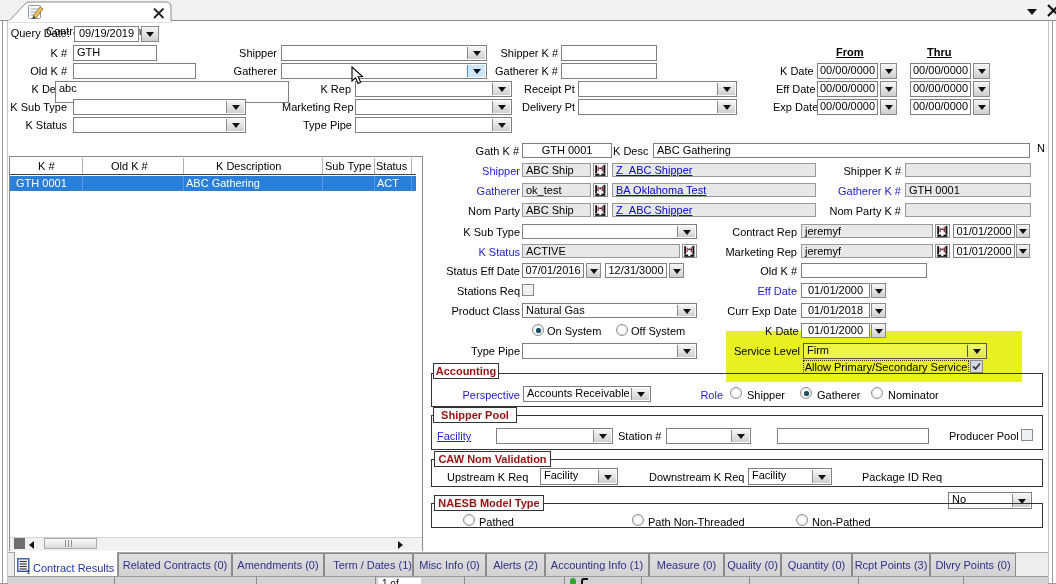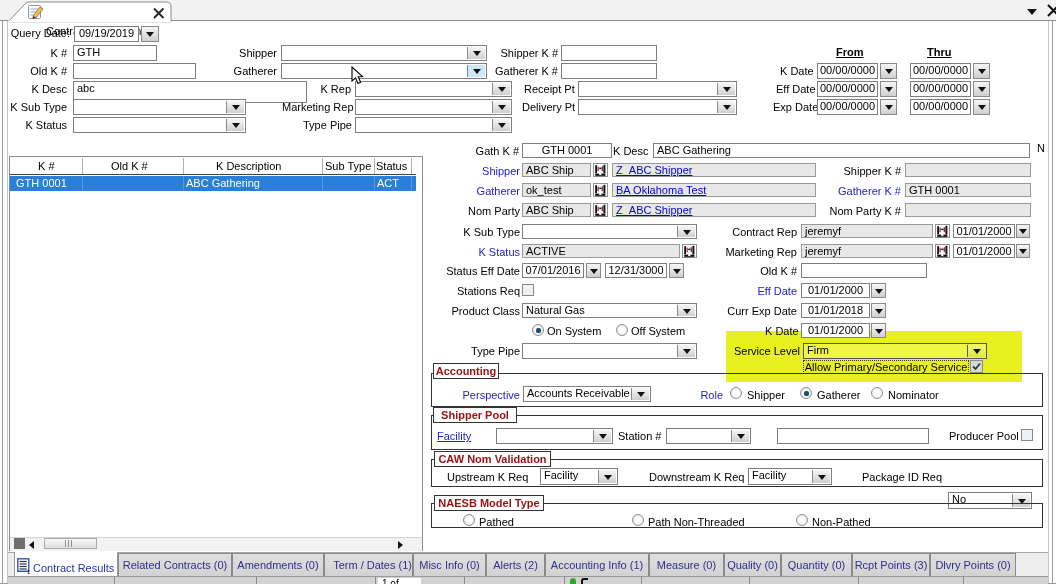--- a/index.html
+++ b/index.html
@@ -79,21 +79,21 @@
     </div>
 <div class="l" style="left:490px;top:65px;width:68px;">Gatherer K #</div>
 <div class="f" style="left:561px;top:63px;width:96px;height:16px;"></div>
 <div class="l" style="left:780px;top:65px;width:30px;">K Date</div>
 <div class="f c" style="left:817px;top:63px;width:61px;height:16px;">00/00/0000</div>
 <div class="sb" style="left:880px;top:63px;width:17px;height:16px;"></div>
 <div class="f c" style="left:910px;top:63px;width:61px;height:16px;">00/00/0000</div>
 <div class="sb" style="left:973px;top:63px;width:17px;height:16px;"></div>
 
 <div class="l" style="left:30px;top:83px;width:37px;">K Desc</div>
-<div class="f" style="left:73px;top:81px;width:234px;height:22px;">abc</div>
+<div class="f" style="left:55px;top:81px;width:234px;height:22px;">abc</div>
 <div class="l" style="left:320px;top:83px;width:31px;">K Rep</div>
 <div class="f" style="left:355px;top:81px;width:157px;height:16px;">
       <b class="db"></b>
     </div>
 <div class="l" style="left:524px;top:83px;width:50px;">Receipt Pt</div>
 <div class="f" style="left:578px;top:81px;width:159px;height:16px;">
       <b class="db"></b>
     </div>
 <div class="l" style="left:776px;top:83px;width:34px;">Eff Date</div>
 <div class="f c" style="left:817px;top:81px;width:61px;height:16px;">00/00/0000</div>

